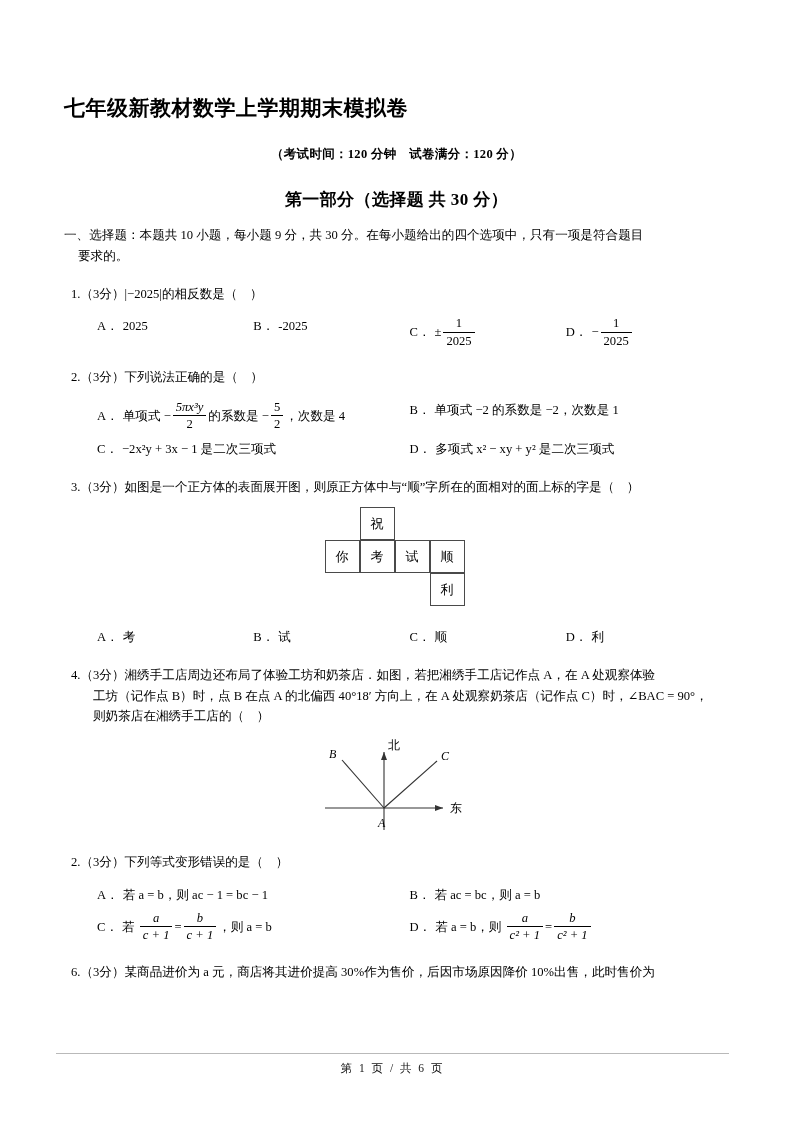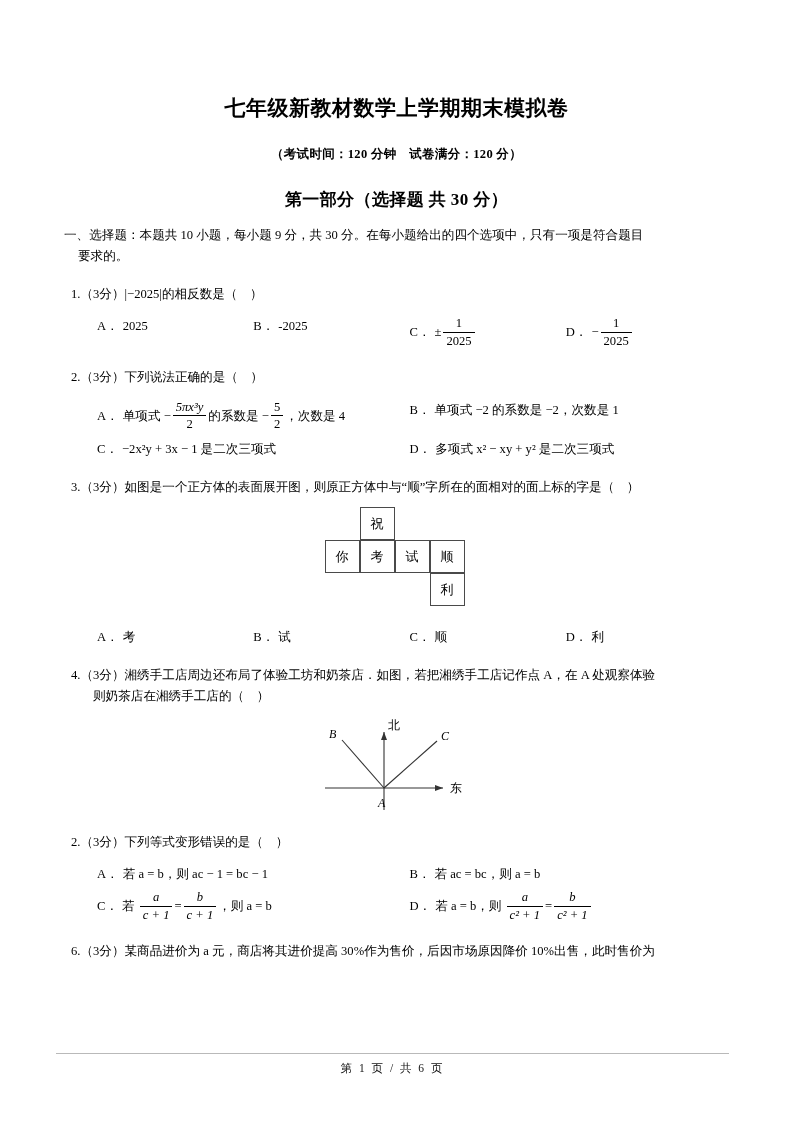--- a/index.html
+++ b/index.html
@@ -18,21 +18,21 @@
   .page {
     position: relative;
     width: 793px;
     height: 1122px;
     box-sizing: border-box;
     padding: 0 64px;
   }
 
   
   .doc-title {
-    text-align: center;
+    text-align: left;
     font-size: 21px;
     font-weight: bold;
     letter-spacing: 0.5px;
     margin: 0;
     padding-top: 96px;
     line-height: 1.2;
   }
   .doc-subtitle {
     text-align: center;
     font-size: 12.5px;
@@ -249,20 +249,21 @@
       </div>
       <div class="opt">
         <span class="opt-label">D．</span><span>利</span>
       </div>
     </div>
   </div>
 
   <div class="question">
     <div class="q-stem">
       <span>4.（3分）湘绣手工店周边还布局了体验工坊和奶茶店．如图，若把湘绣手工店记作点 A，在 A 处观察体验</span>
+      <span class="line2">工坊（记作点 B）时，点 B 在点 A 的北偏西 40°18′ 方向上，在 A 处观察奶茶店（记作点 C）时，∠BAC = 90°，</span>
       <span class="line2">则奶茶店在湘绣手工店的（　）</span>
     </div>
     <div class="compass">
       <svg width="160" height="100" viewBox="0 0 160 100">
 
         <line x1="8" y1="74" x2="126" y2="74" stroke="#333" stroke-width="1.1"></line>
         <polygon points="126,74 118,71 118,77" fill="#333"></polygon>
 
         <line x1="67" y1="96" x2="67" y2="18" stroke="#333" stroke-width="1.1"></line>
         <polygon points="67,18 64,26 70,26" fill="#333"></polygon>

